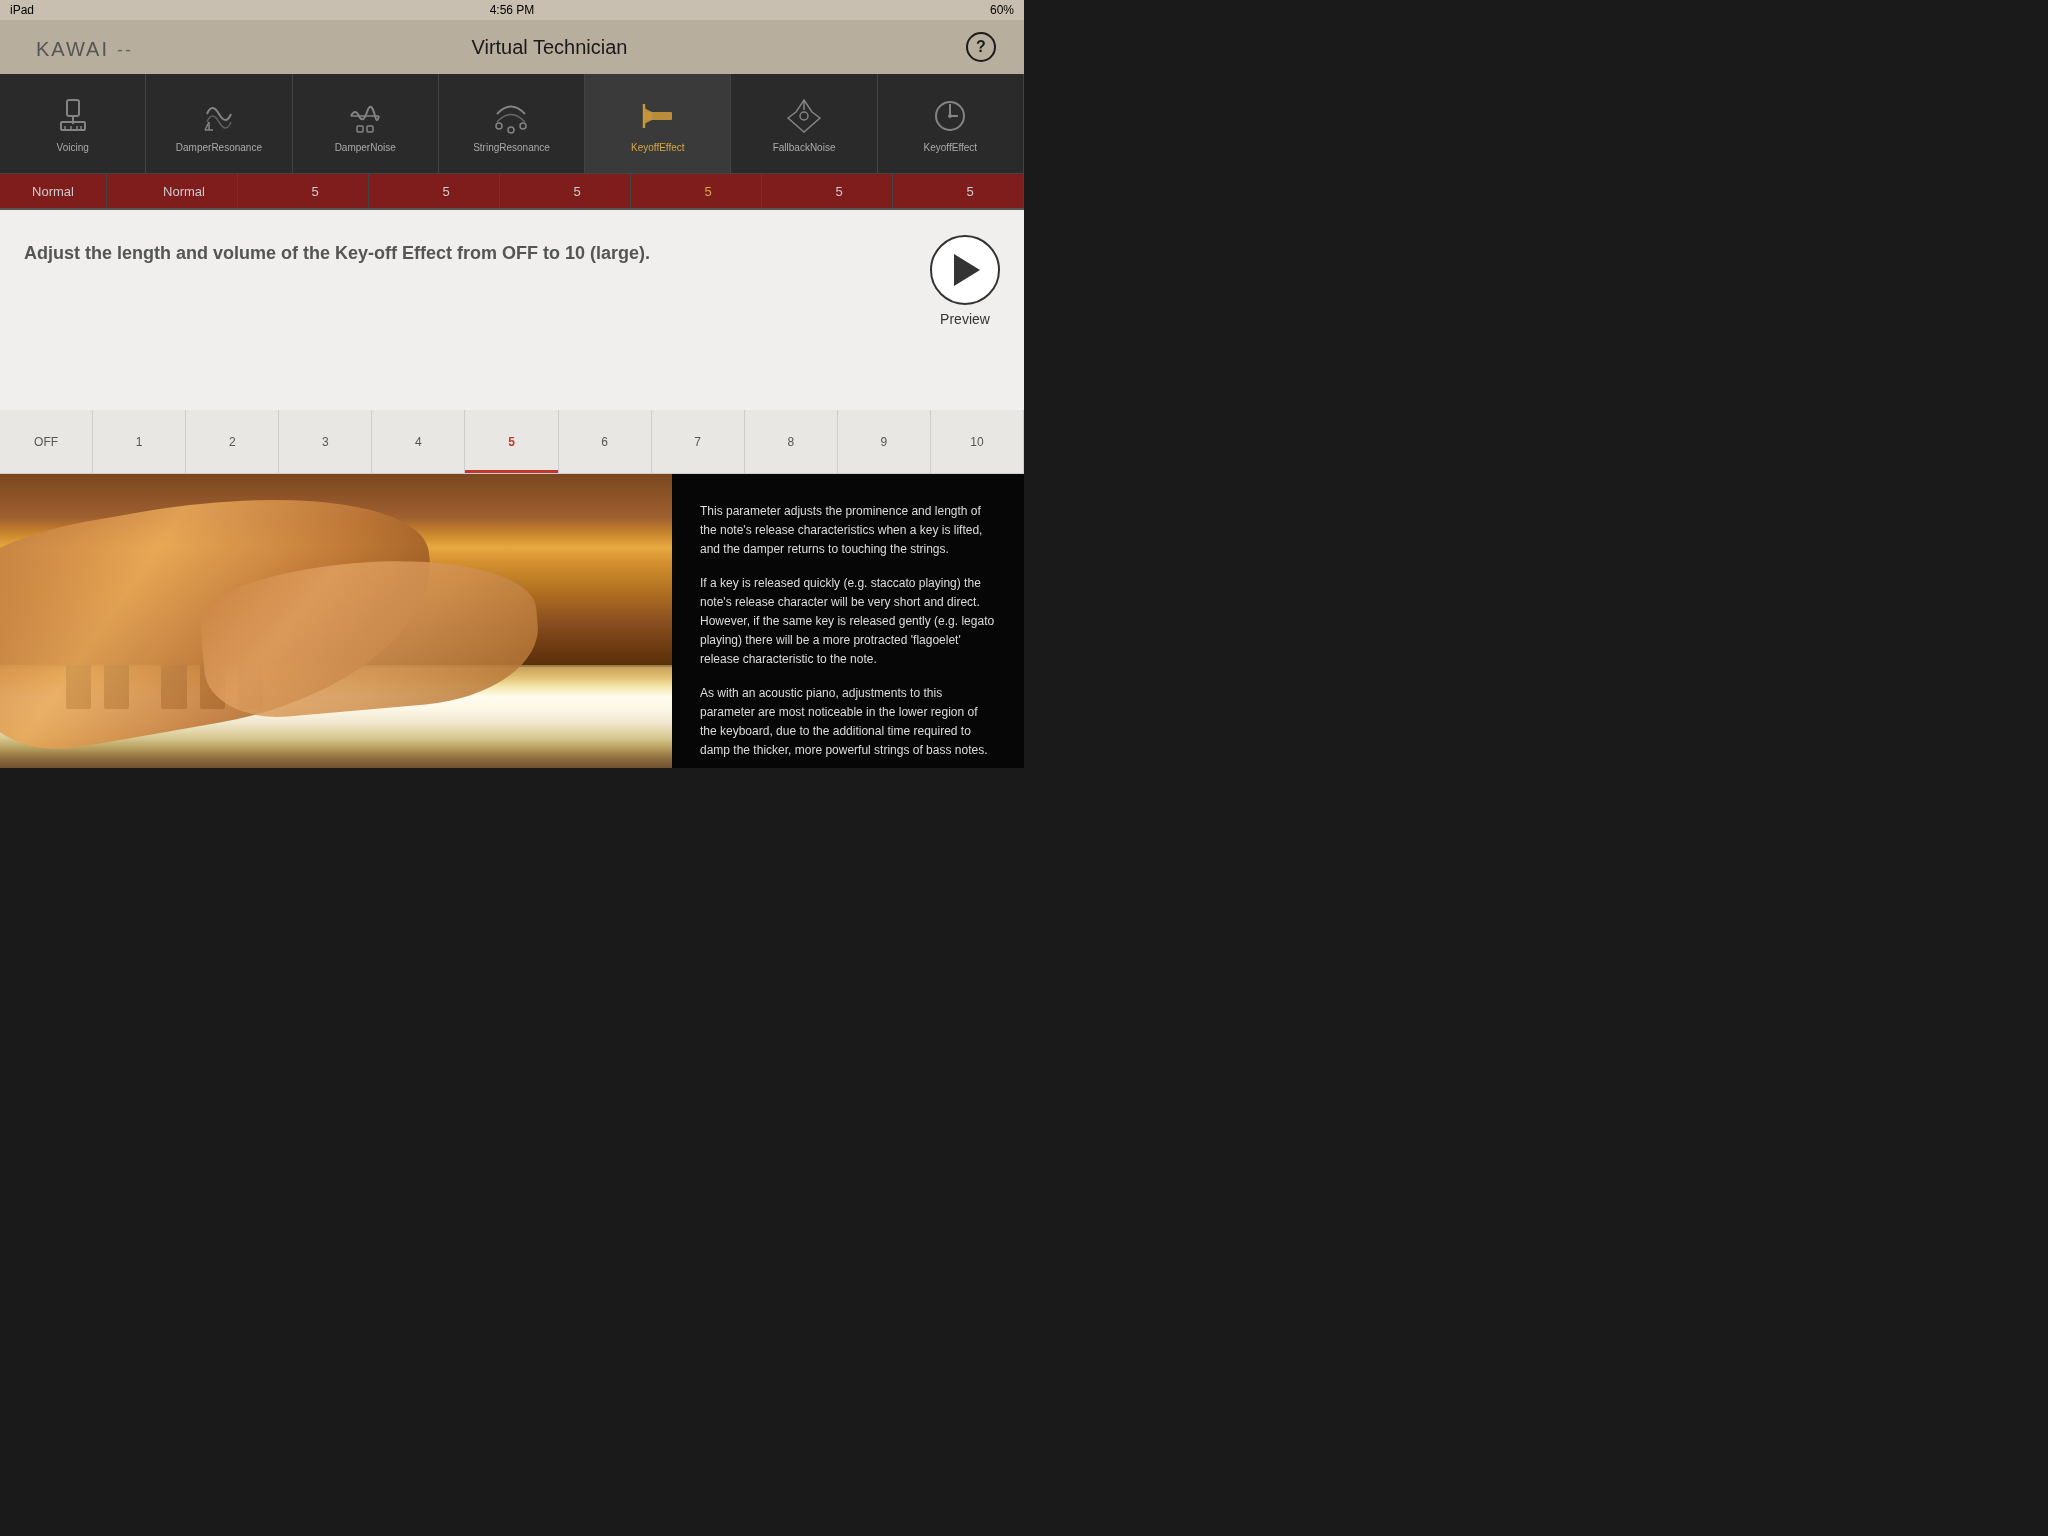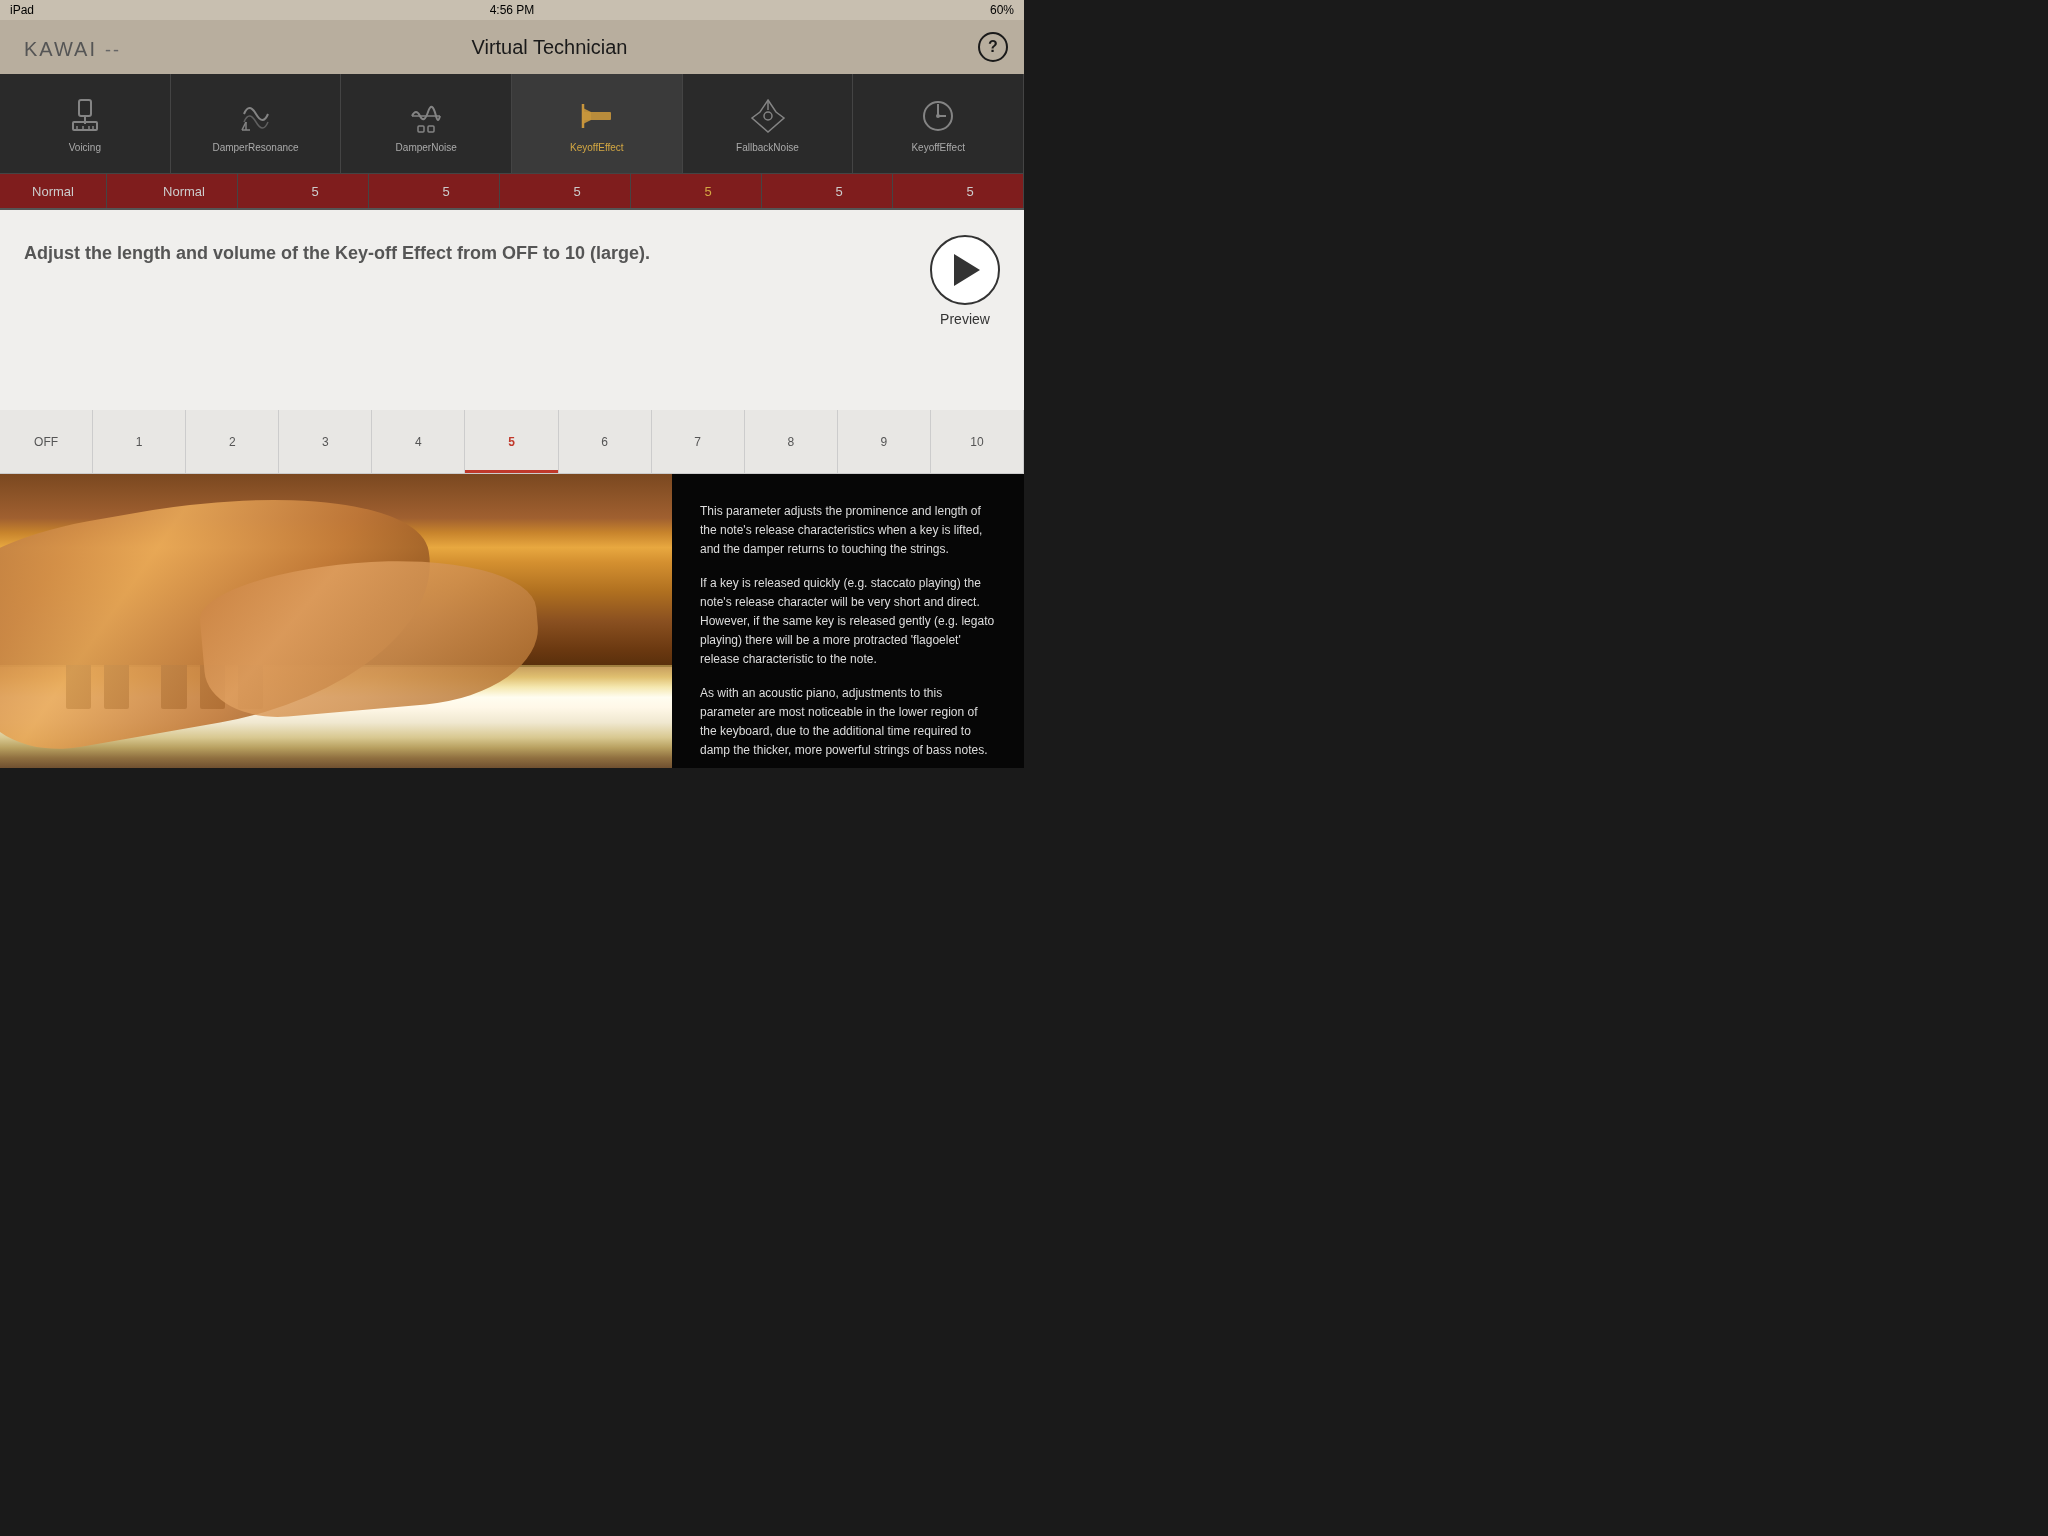--- a/index.html
+++ b/index.html
@@ -25,21 +25,21 @@
     }
     #status-bar .center { position: absolute; left: 50%; transform: translateX(-50%); }
 
     
     #header {
       height: 54px;
       background: #b8ae9e;
       display: flex;
       align-items: center;
       justify-content: space-between;
-      padding: 0 16px;
+      padding: 0 28px;
     }
     #header .logo {
       font-size: 26px;
       font-weight: 900;
       color: #1a1a1a;
       letter-spacing: 2px;
     }
     #header .logo span { font-size: 20px; font-weight: 300; color: #555; margin-left: 8px; }
     #header .title { font-size: 20px; color: #1a1a1a; font-weight: 400; }
     #header .help-btn {
@@ -278,20 +278,32 @@
       <div class="tab-icon">
         <svg width="44" height="44" viewBox="0 0 44 44" fill="none">
       <line x1="8" y1="22" x2="36" y2="22" stroke="#aaa" stroke-width="1.5"></line>
       <path d="M8 22 Q12 14 16 22 Q20 30 24 18 Q28 6 32 22 Q34 30 36 22" stroke="#aaa" stroke-width="2" fill="none"></path>
       <rect x="14" y="32" width="6" height="6" rx="1" stroke="#aaa" stroke-width="1.5" fill="none"></rect>
       <rect x="24" y="32" width="6" height="6" rx="1" stroke="#aaa" stroke-width="1.5" fill="none"></rect>
     </svg>
       </div>
       <div class="tab-label">DamperNoise</div>
     </div>
+    <div class="nav-tab">
+      <div class="tab-icon">
+        <svg width="44" height="44" viewBox="0 0 44 44" fill="none">
+      <path d="M8 20 Q22 5 36 20" stroke="#aaa" stroke-width="2" fill="none"></path>
+      <path d="M8 28 Q22 13 36 28" stroke="#aaa" stroke-width="1.5" fill="none" opacity="0.7"></path>
+      <circle cx="10" cy="32" r="3" stroke="#aaa" stroke-width="1.5" fill="none"></circle>
+      <circle cx="22" cy="36" r="3" stroke="#aaa" stroke-width="1.5" fill="none"></circle>
+      <circle cx="34" cy="32" r="3" stroke="#aaa" stroke-width="1.5" fill="none"></circle>
+    </svg>
+      </div>
+      <div class="tab-label">StringResonance</div>
+    </div>
     <div class="nav-tab active">
       <div class="tab-icon">
         <svg width="44" height="44" viewBox="0 0 44 44" fill="none">
       <rect x="8" y="18" width="28" height="8" rx="1" fill="#c8963c" opacity="0.9"></rect>
       <polygon points="8,14 16,18 16,26 8,30" fill="#c8963c" opacity="0.9"></polygon>
       <line x1="8" y1="10" x2="8" y2="34" stroke="#c8963c" stroke-width="2.5"></line>
     </svg>
       </div>
       <div class="tab-label">KeyoffEffect</div>
     </div>

